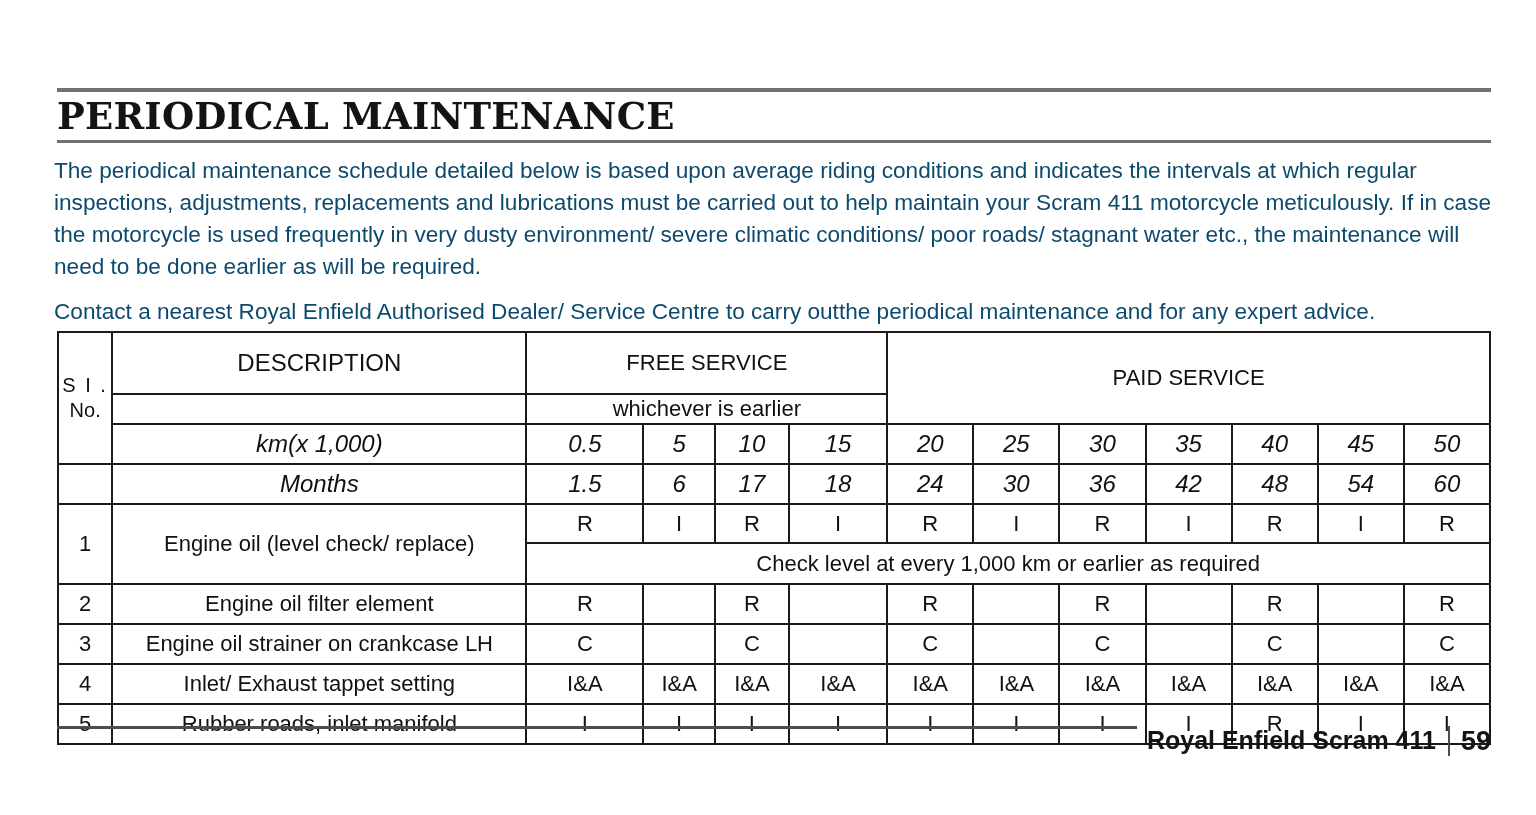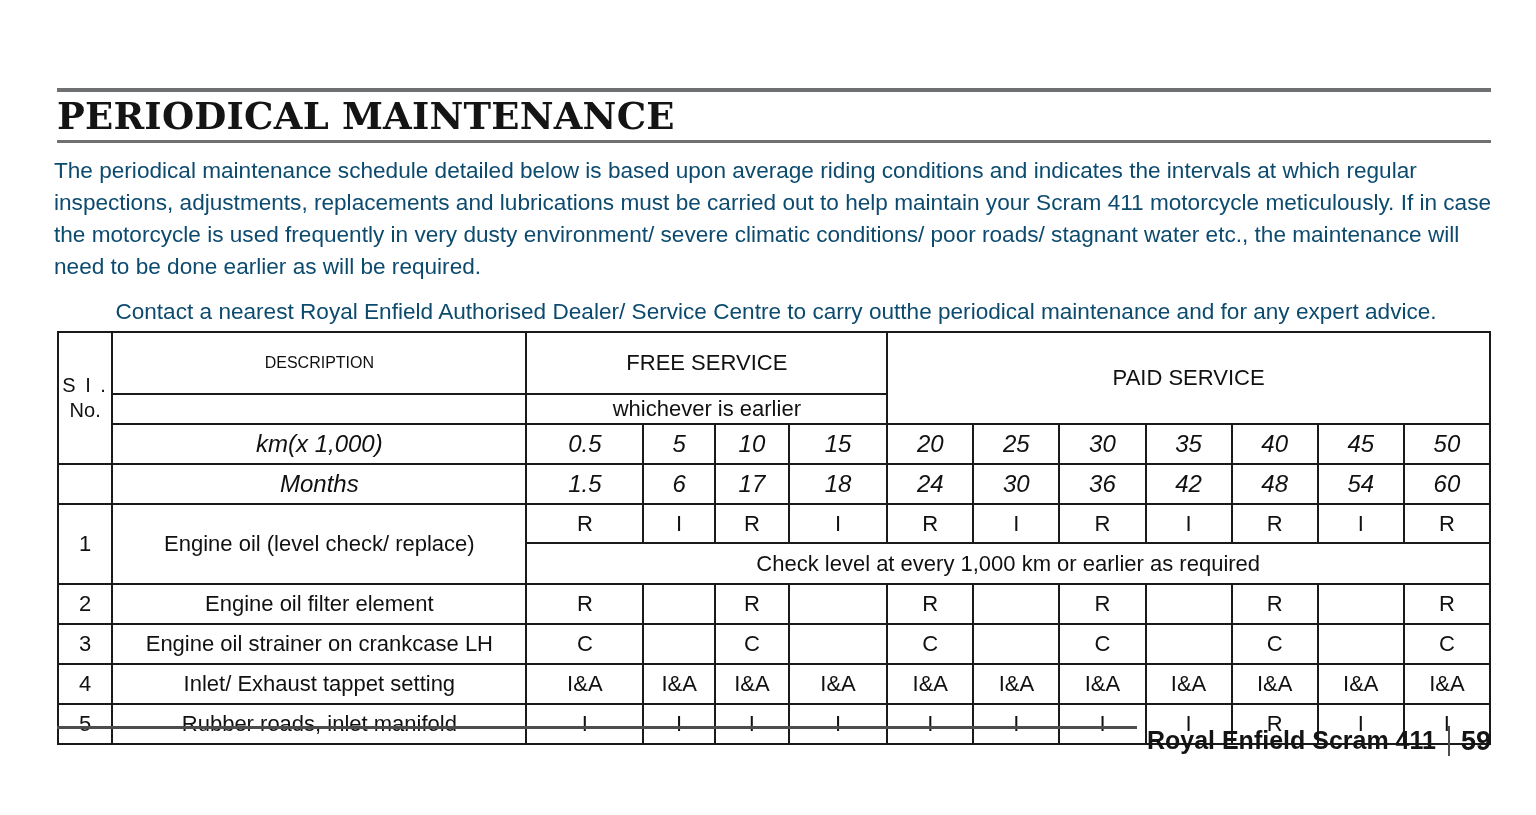--- a/index.html
+++ b/index.html
@@ -50,21 +50,21 @@
   .body-copy {
     position: absolute;
     left: 54px;
     top: 155px;
     width: 1444px;
     font-size: 22.6px;
     line-height: 32px;
     color: #0c4a6e;
   }
   .body-copy p { margin: 0; padding: 0; }
-  .body-copy p.second { margin-top: 13px; text-align: center; }
+  .body-copy p.second { margin-top: 13px; }
 
   
   .sched-table {
     position: absolute;
     left: 57px;
     top: 331px;
     width: 1434px;
     border-collapse: collapse;
     table-layout: fixed;
     font-size: 21px;
@@ -87,21 +87,21 @@
   .c-v4    { width: 96px; }
   .c-p     { width: 84px; }
 
   .hdr-sl {
     font-size: 20px;
     line-height: 25px;
     padding: 4px 0 6px 0;
   }
   .hdr-sl .l1 { letter-spacing: 2px; }
   .hdr-desc {
-    font-size: 16px;
+    font-size: 24px;
     height: 60px;
   }
   .hdr-free {
     font-size: 22px;
     height: 28px;
     padding: 3px 0 2px;
     border-bottom: 2px solid #1a1a1a;
   }
   .hdr-free-sub {
     font-size: 22px;

